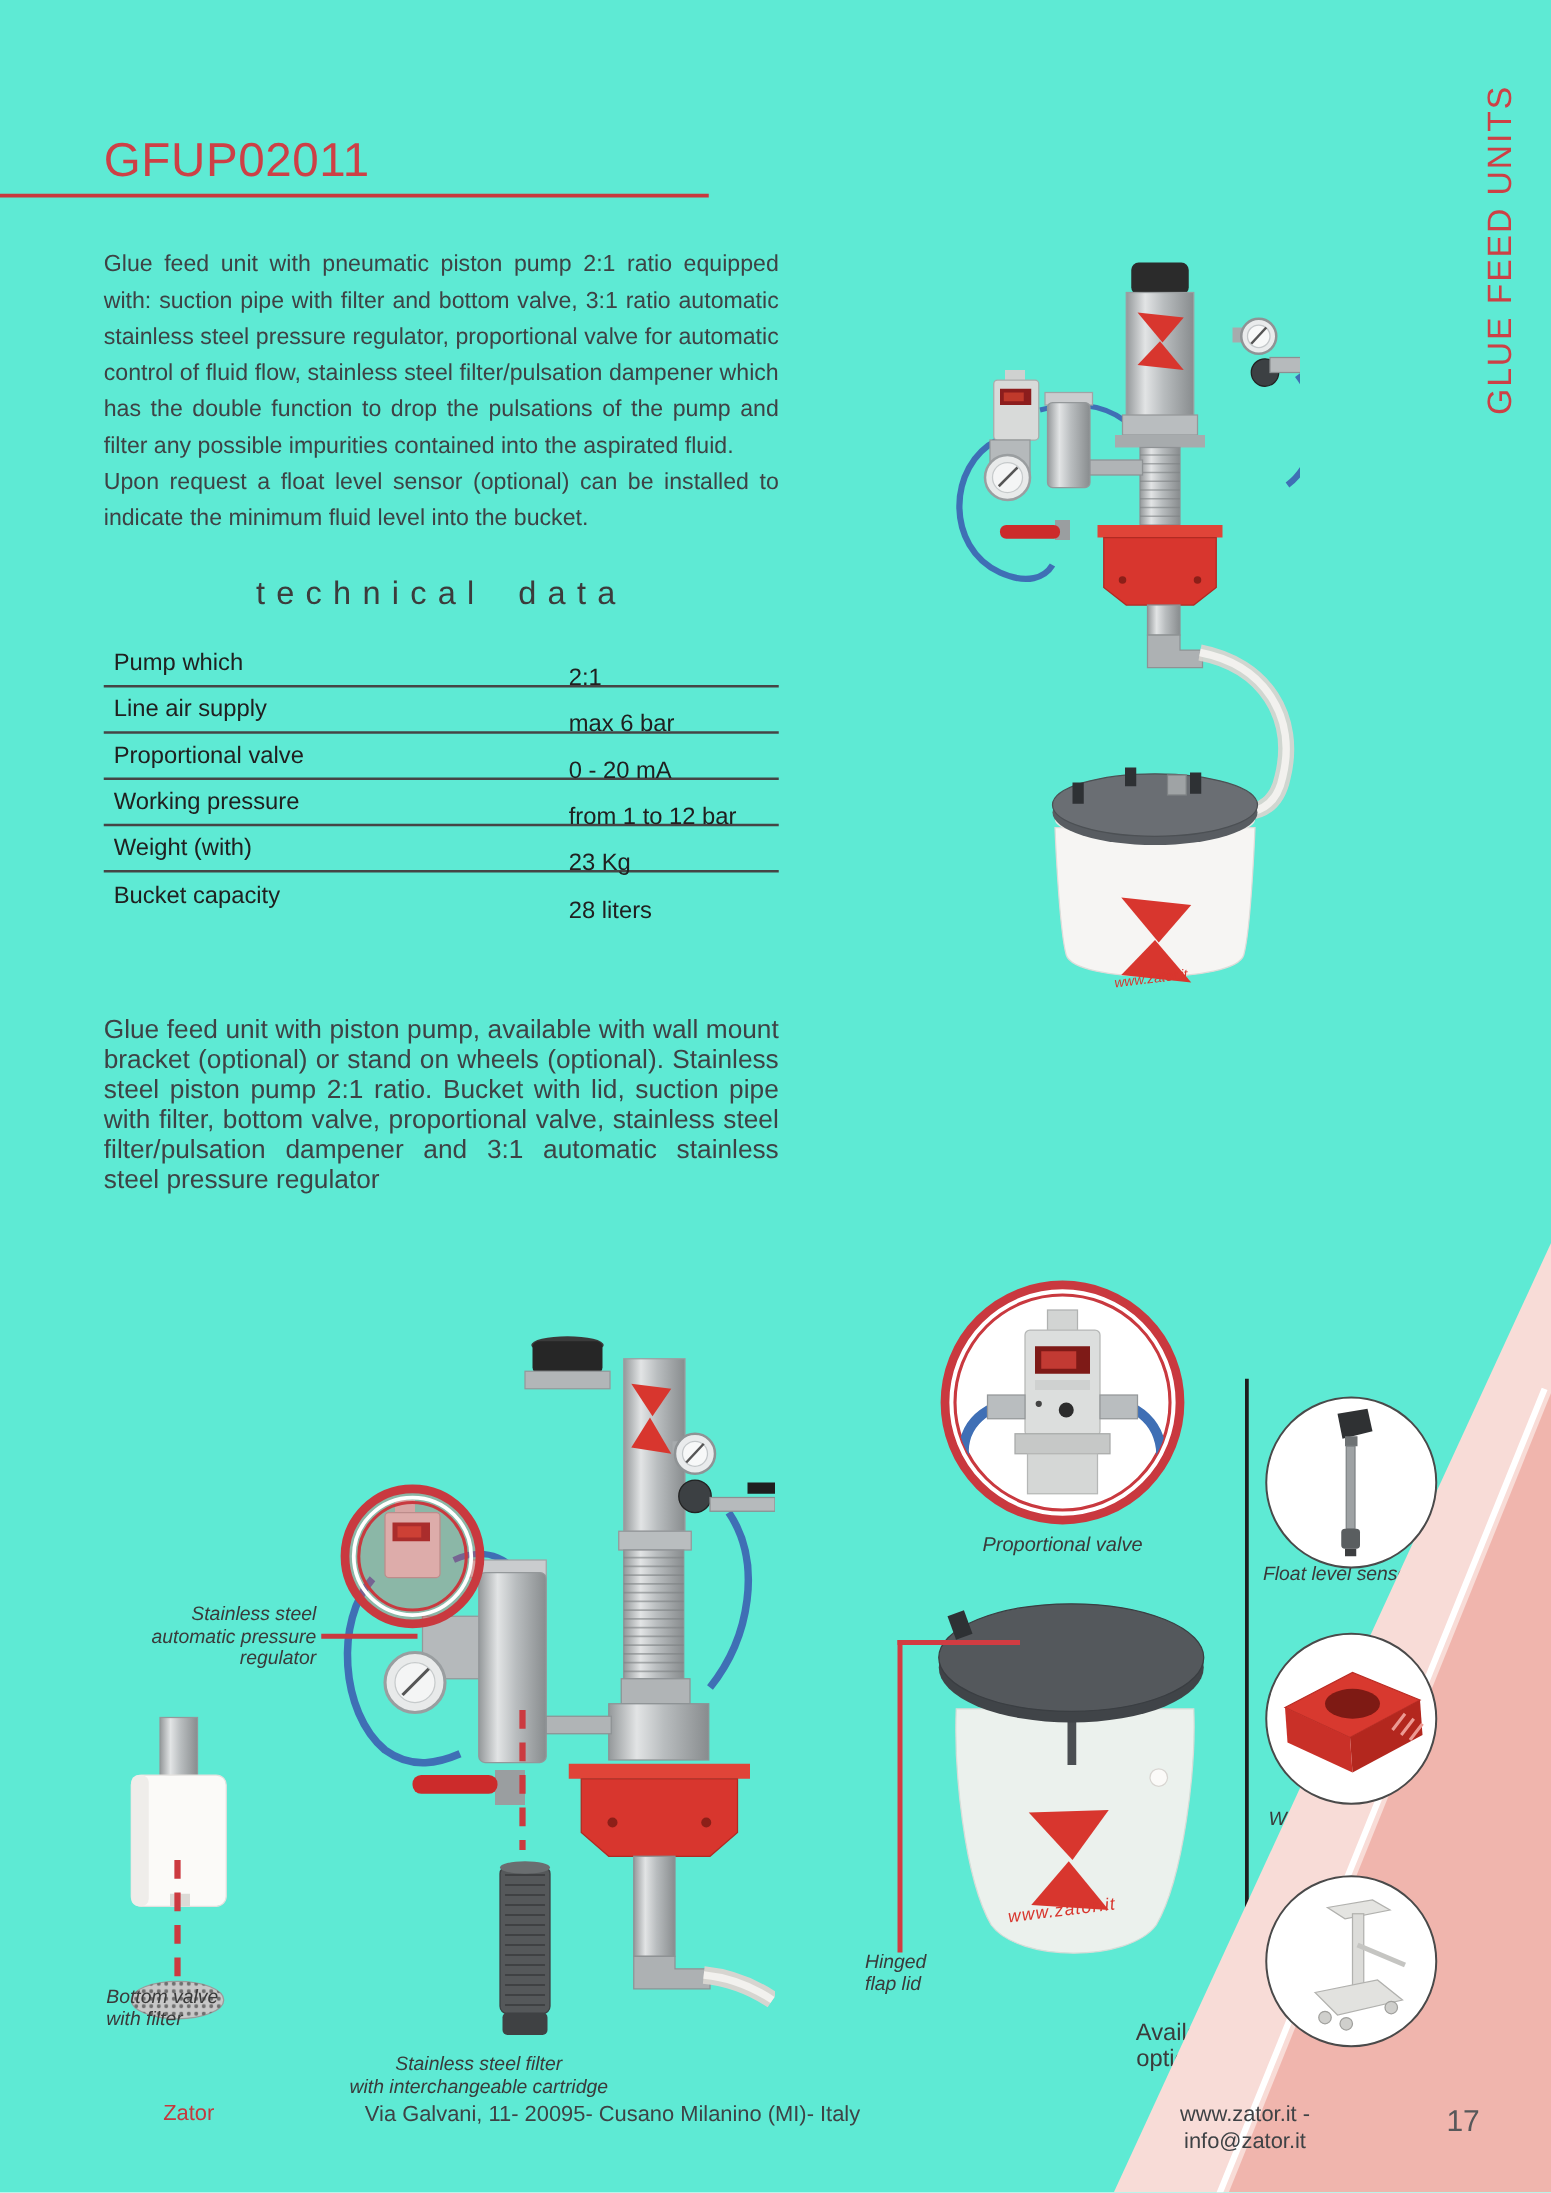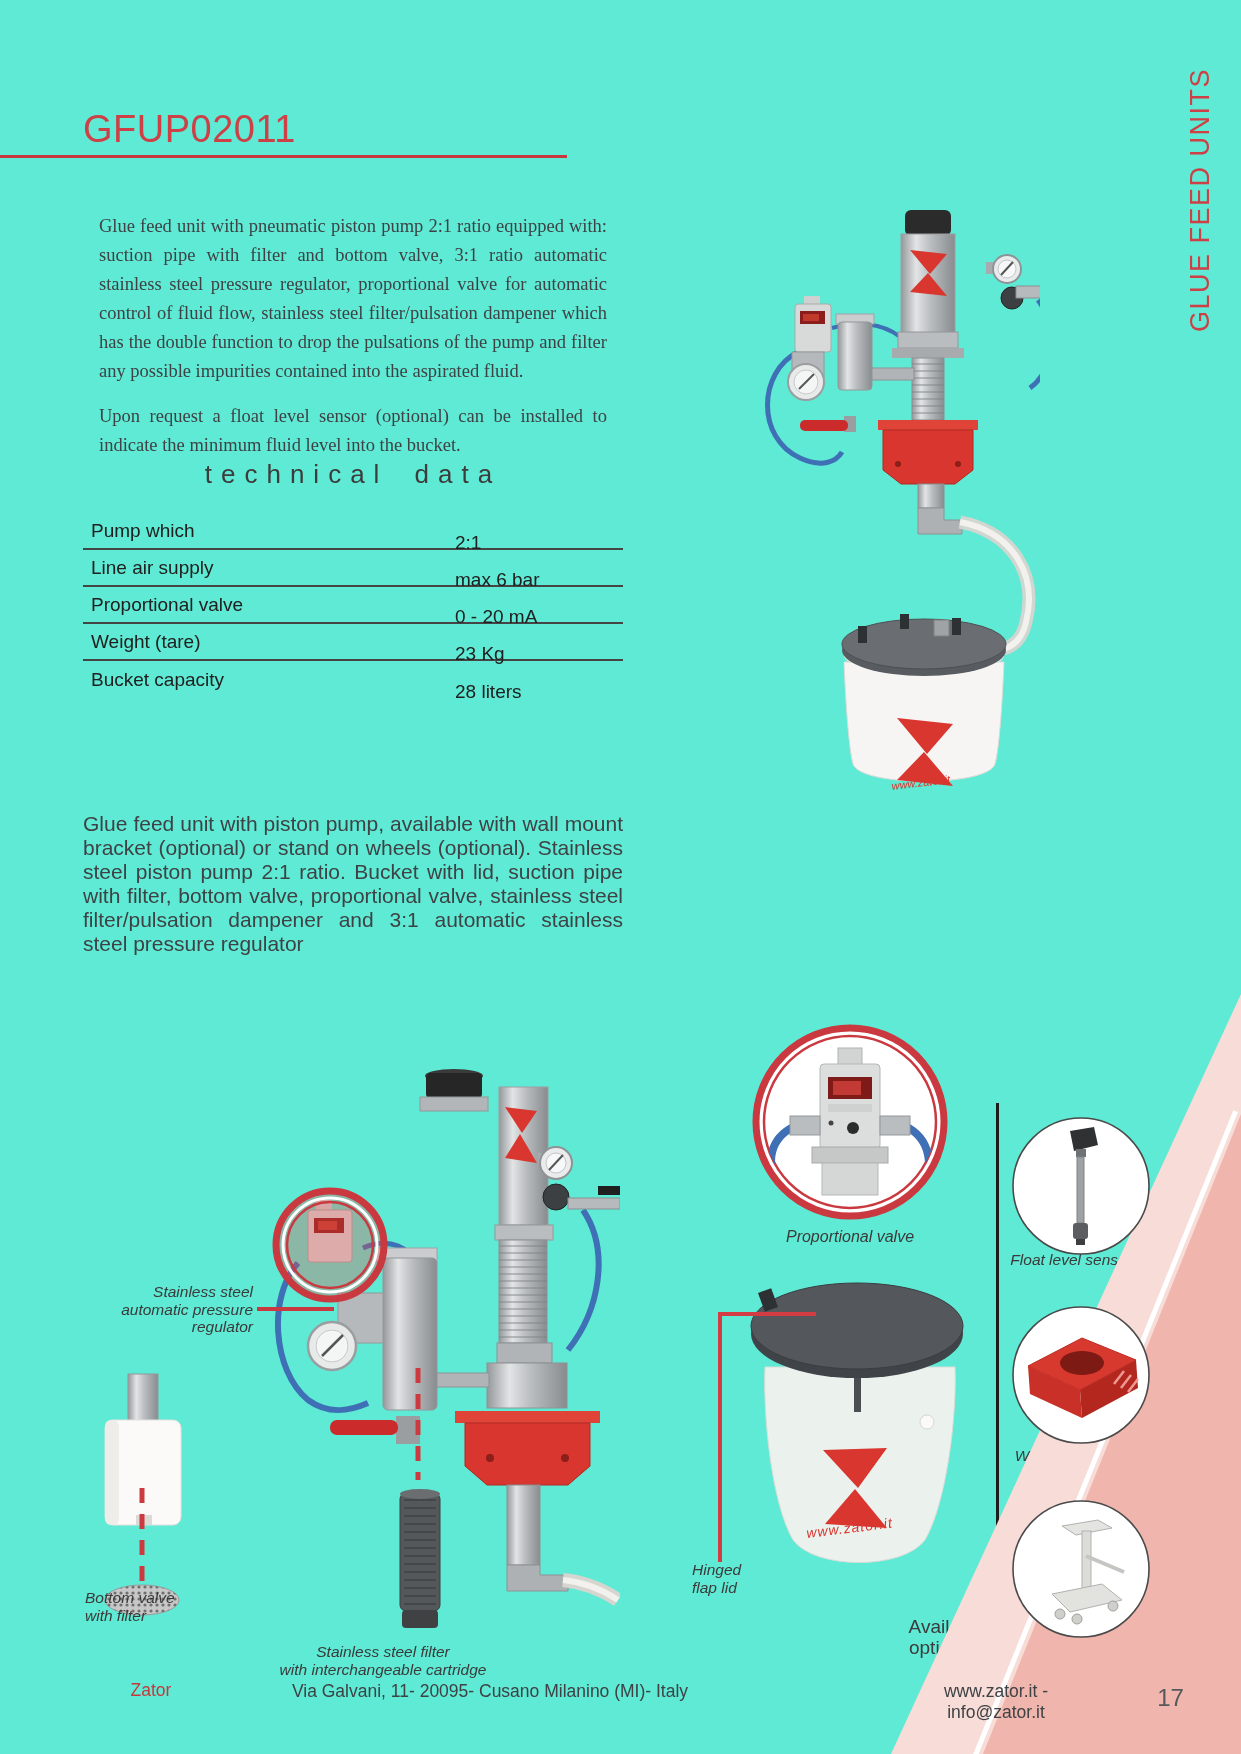--- a/index.html
+++ b/index.html
@@ -7,21 +7,21 @@
     position:relative;width:1241px;height:1754px;background:#5eead4;overflow:hidden;
     font-family:"Liberation Sans", sans-serif;color:#3e4245;
   }
   
   .title{position:absolute;left:83px;top:108px;font-size:38px;color:#cd4046;letter-spacing:.5px;}
   .title-rule{position:absolute;left:0;top:155px;width:567px;height:3px;background:#c8393e;}
   .side-label{position:absolute;left:1185px;top:332px;font-size:27px;color:#cd4046;
     transform-origin:0 0;transform:rotate(-90deg);white-space:nowrap;letter-spacing:1.5px;}
   
   .intro{position:absolute;left:83px;top:196px;width:540px;font-size:18.5px;line-height:29px;text-align:justify;color:#3e4245;}
-  .intro p{margin:16px;font-family:Liberation Serif, serif;}
+  .intro p{margin:0;}
   
   .section-heading{position:absolute;left:83px;width:540px;text-align:center;font-size:26px;
     letter-spacing:9px;word-spacing:10px;color:#3c3c3c;}
   .h-technical{top:459px;}
   .h-description{top:764px;}
   
   .tech-table{position:absolute;left:83px;top:513px;width:540px;font-size:19px;color:#202020;}
   .trow{display:flex;align-items:center;height:37px;border-bottom:2px solid #454545;padding-left:8px;box-sizing:border-box;}
   .trow:last-child{border-bottom:none;}
   .tlabel{width:364px;}
@@ -94,21 +94,25 @@
     </div>
     <div class="trow">
       <div class="tlabel">Line air supply</div>
       <div class="tvalue">max 6 bar</div>
     </div>
     <div class="trow">
       <div class="tlabel">Proportional valve</div>
       <div class="tvalue">0 - 20 mA</div>
     </div>
     <div class="trow">
-      <div class="tlabel">Weight (tare)</div>
+      <div class="tlabel">Working pressure</div>
+      <div class="tvalue">from 1 to 12 bar</div>
+    </div>
+    <div class="trow">
+      <div class="tlabel">Weight (with)</div>
       <div class="tvalue">23 Kg</div>
     </div>
     <div class="trow">
       <div class="tlabel">Bucket capacity</div>
       <div class="tvalue">28 liters</div>
     </div>
   </div>
 
   <div class="desc">Glue feed unit with piston pump, available with wall mount bracket (optional) or stand on wheels (optional). Stainless steel piston pump 2:1 ratio. Bucket with lid, suction pipe with filter, bottom valve, proportional valve, stainless steel filter/pulsation dampener and 3:1 automatic stainless steel pressure regulator</div>
 

